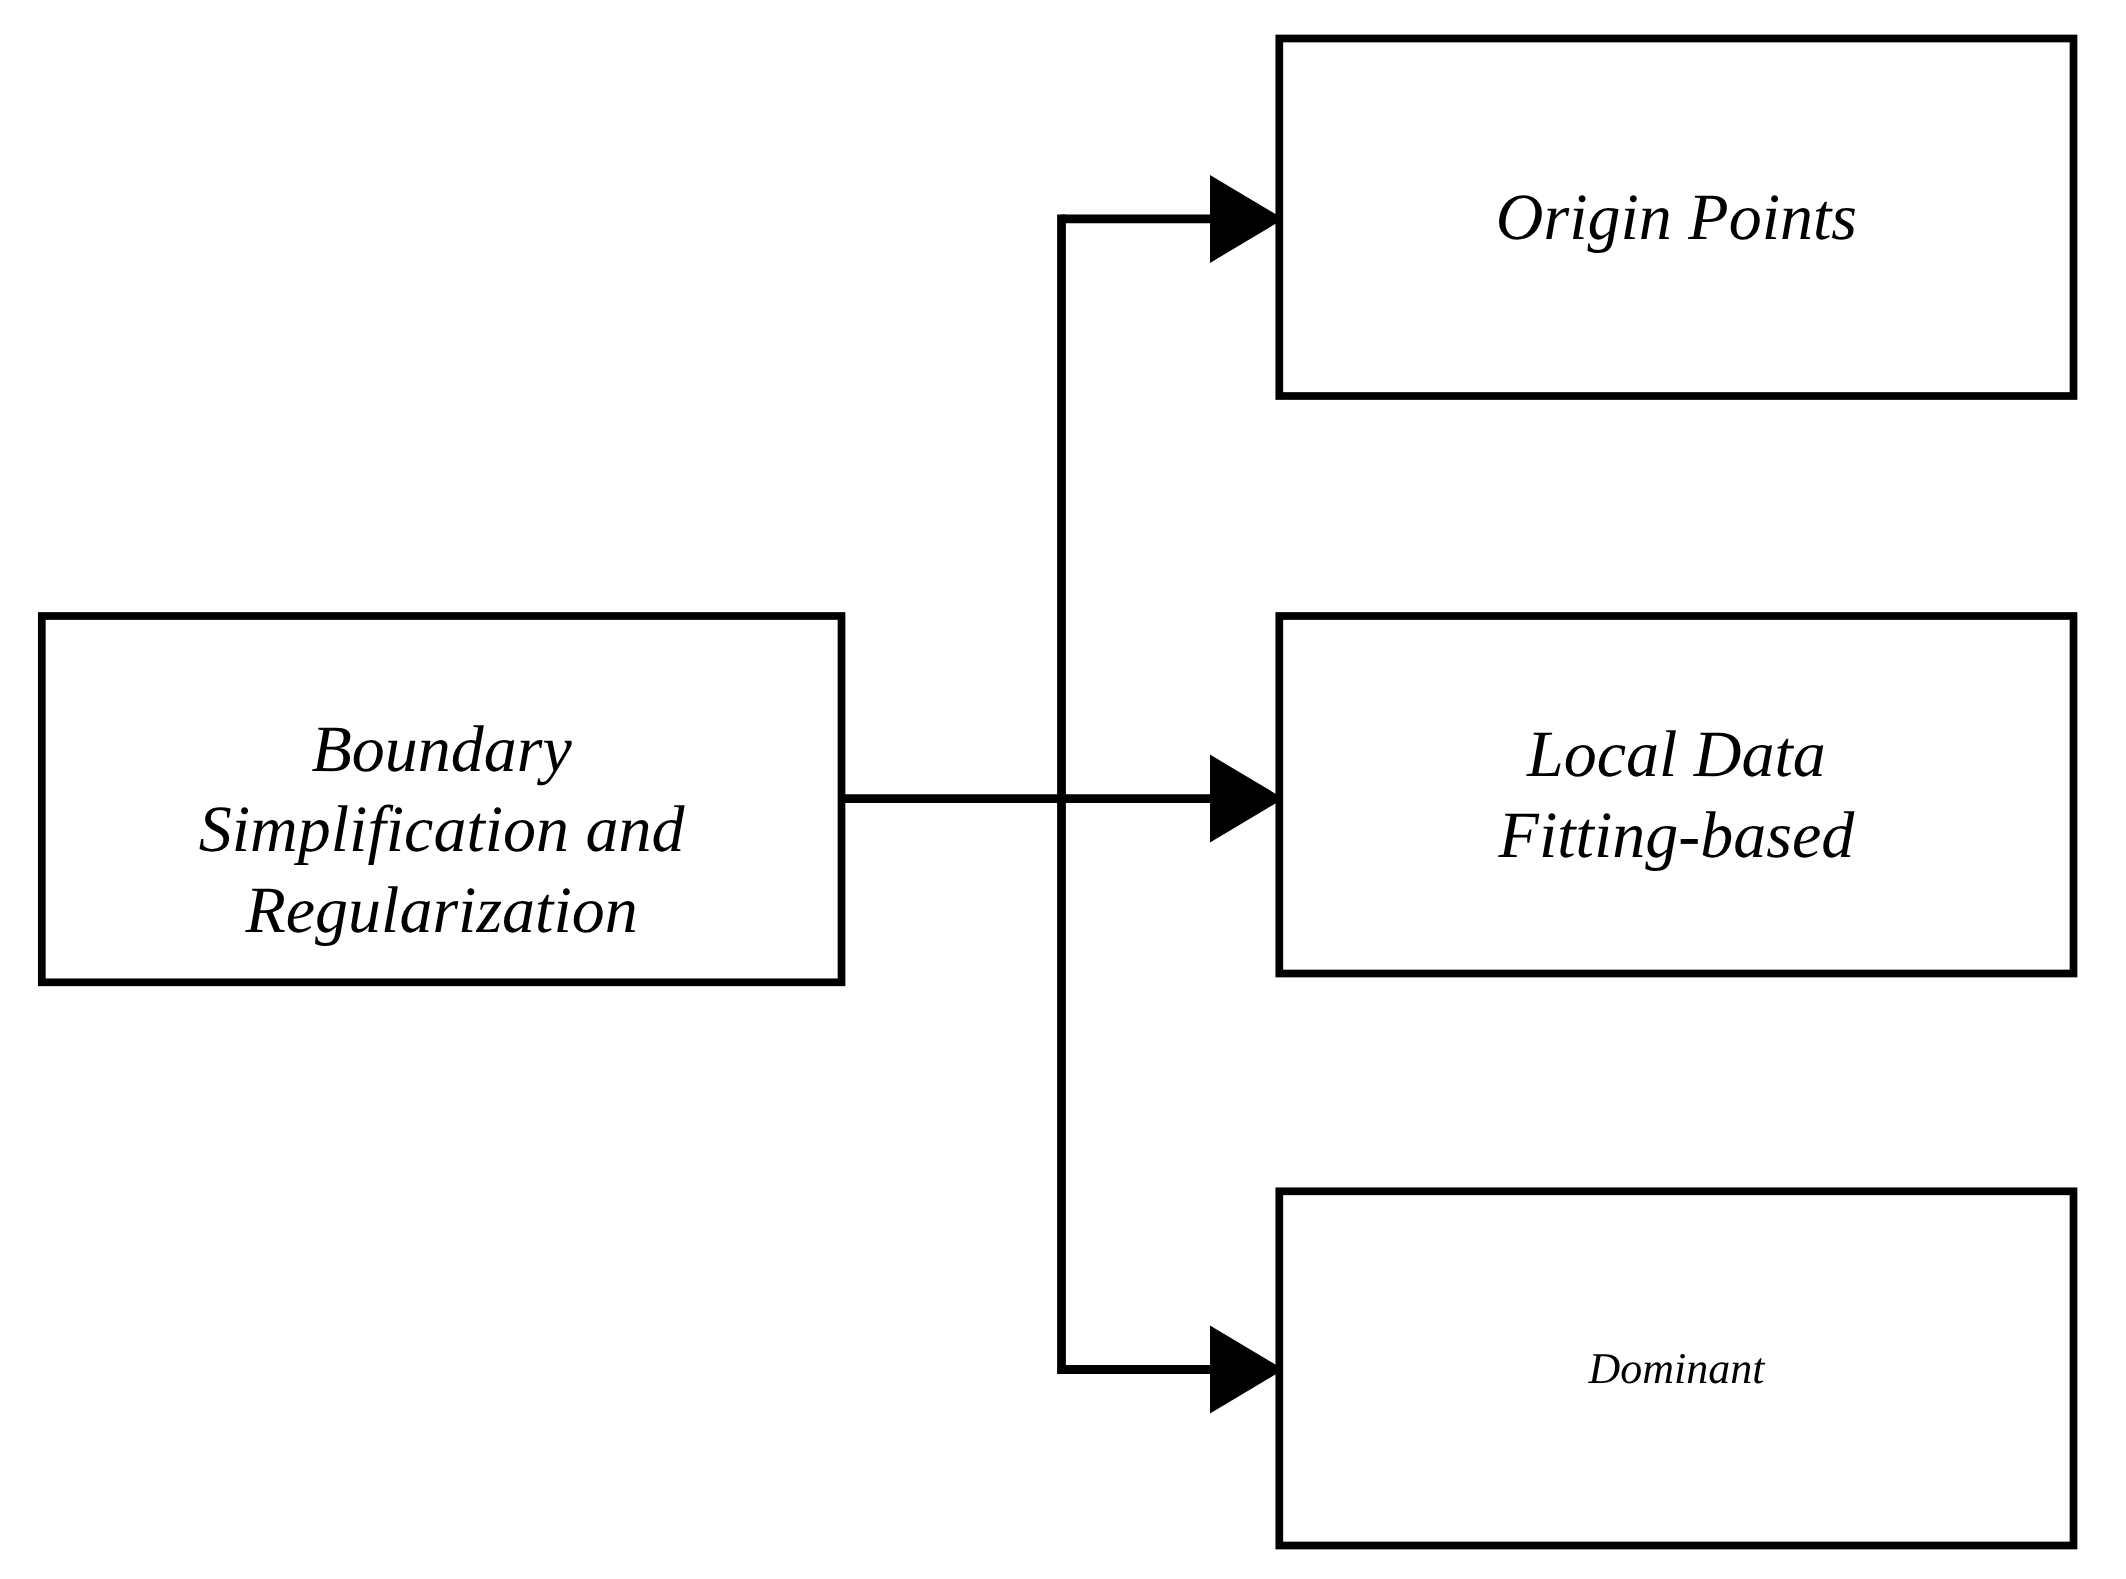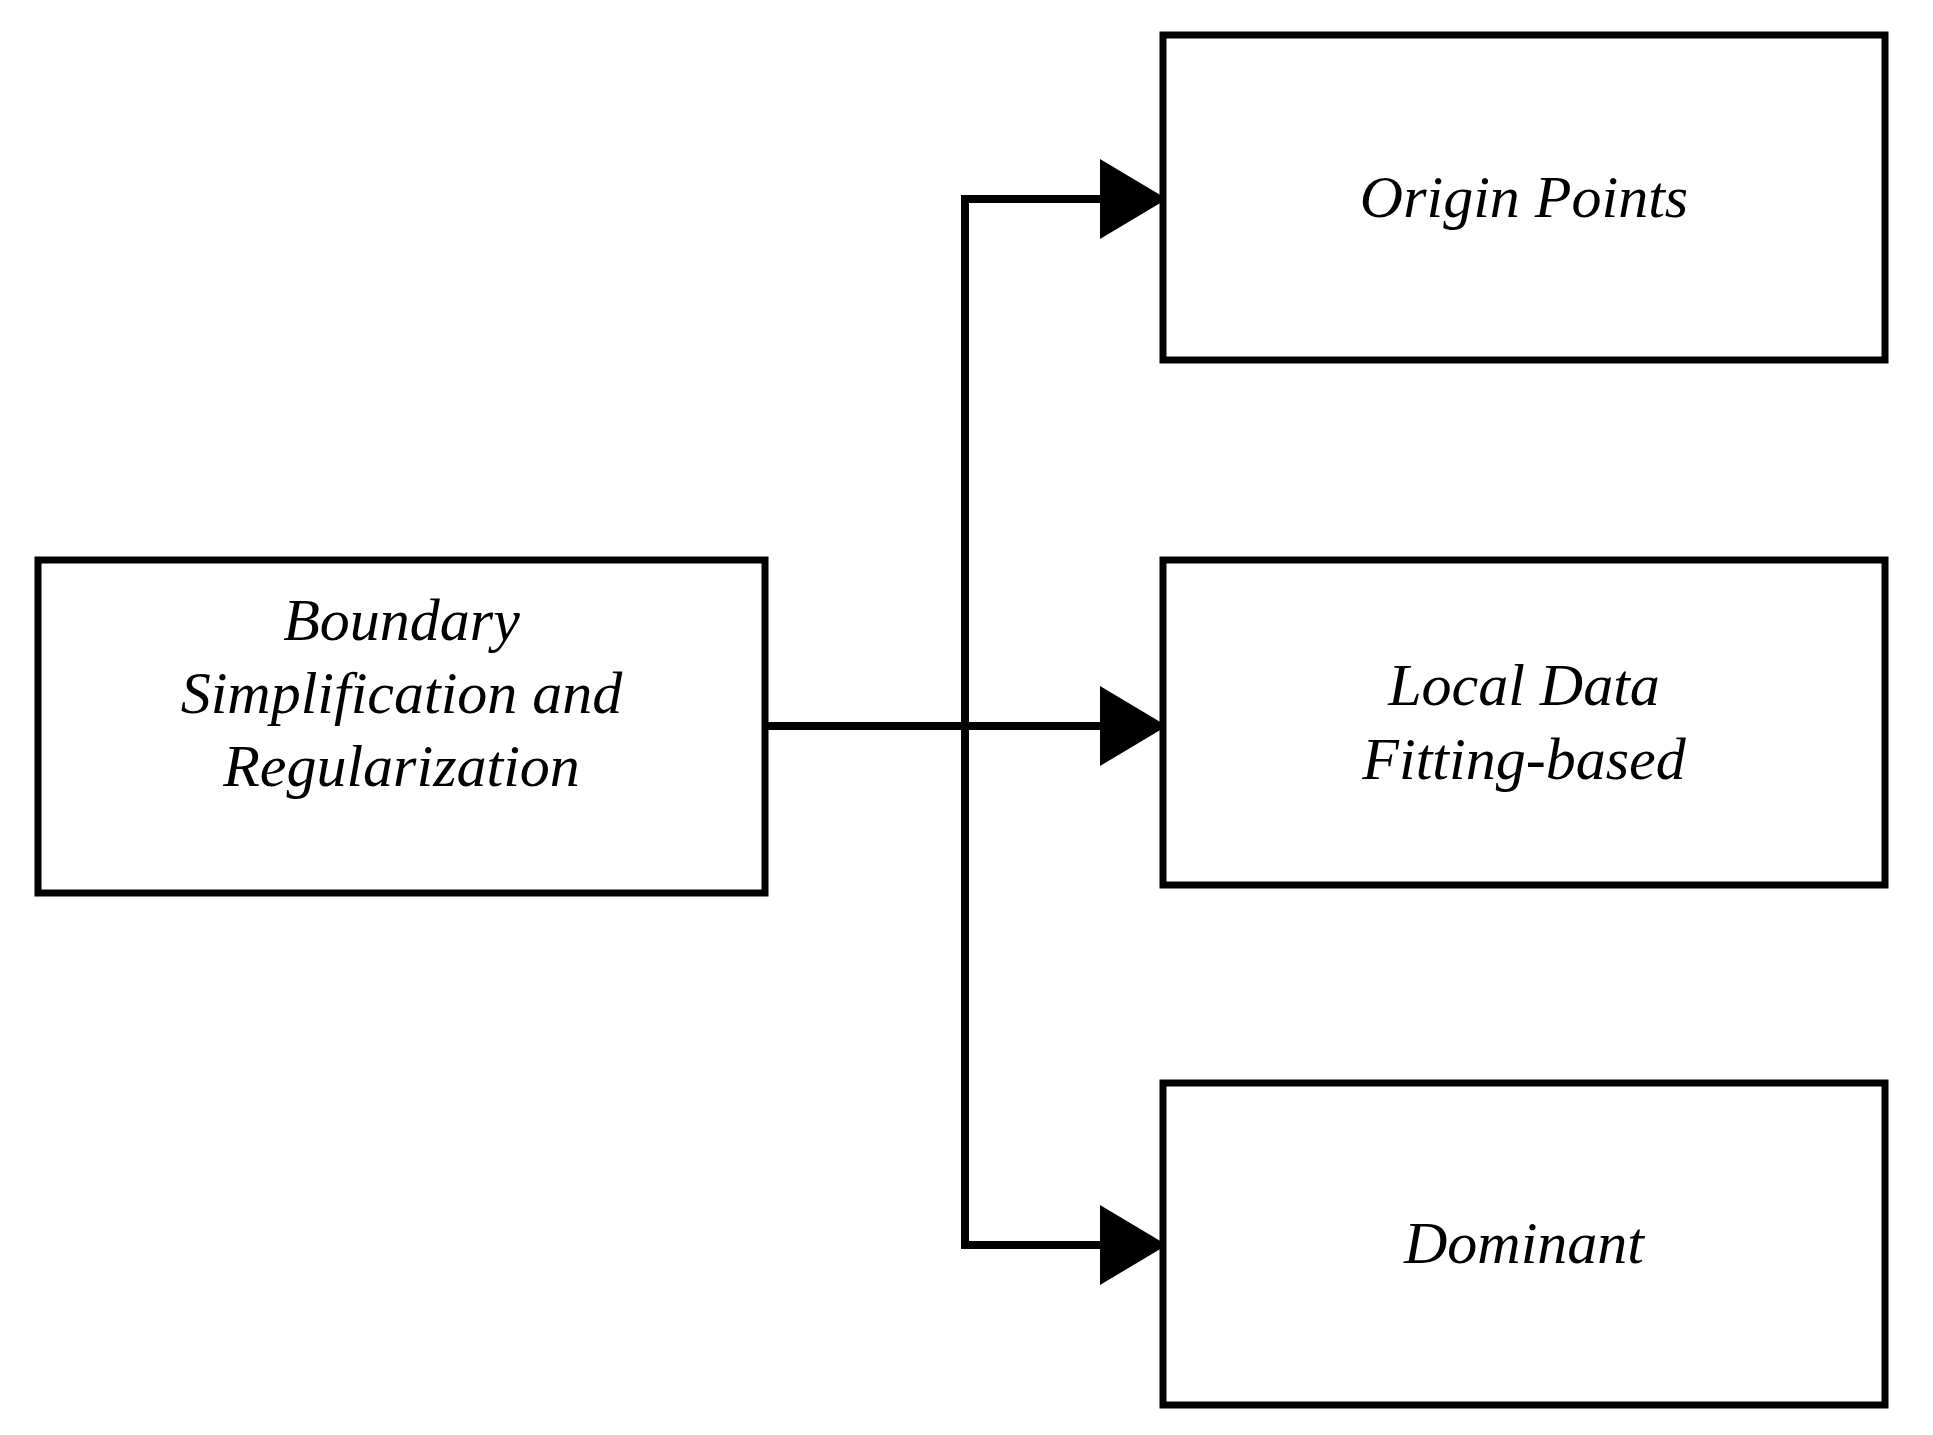--- a/index.html
+++ b/index.html
@@ -79,32 +79,32 @@
     </g>
 
     <g>
       <rect class="node-box" x="38" y="560" width="727" height="333"></rect>
       <rect class="node-box" x="1163" y="35" width="722" height="325"></rect>
       <rect class="node-box" x="1163" y="560" width="722" height="325"></rect>
       <rect class="node-box" x="1163" y="1083" width="722" height="322"></rect>
     </g>
   </svg>
 
-  <div class="node-label" style="left:38px; top:527px; width:727px; height:333px; font-size:60px;">
+  <div class="node-label" style="left:38px; top:588px; width:727px; height:333px; font-size:60px;">
     <span class="line">Boundary</span>
     <span class="line">Simplification and</span>
     <span class="line">Regularization</span>
   </div>
 
   <div class="node-label" style="left:1163px; top:35px; width:722px; height:325px; font-size:60px;">
     <span class="line">Origin Points</span>
   </div>
 
   <div class="node-label" style="left:1163px; top:560px; width:722px; height:325px; font-size:60px;align-items:center;">
     <span class="line">Local Data</span>
     <span class="line">Fitting-based</span>
   </div>
 
-  <div class="node-label" style="left:1163px; top:1083px; width:722px; height:322px; font-size:60px;">
+  <div class="node-label" style="left:1163px; top:1083px; width:722px; height:322px; font-size:40px;">
     <span class="line">Dominant</span>
   </div>
 
 </div>
 
 </body></html>

